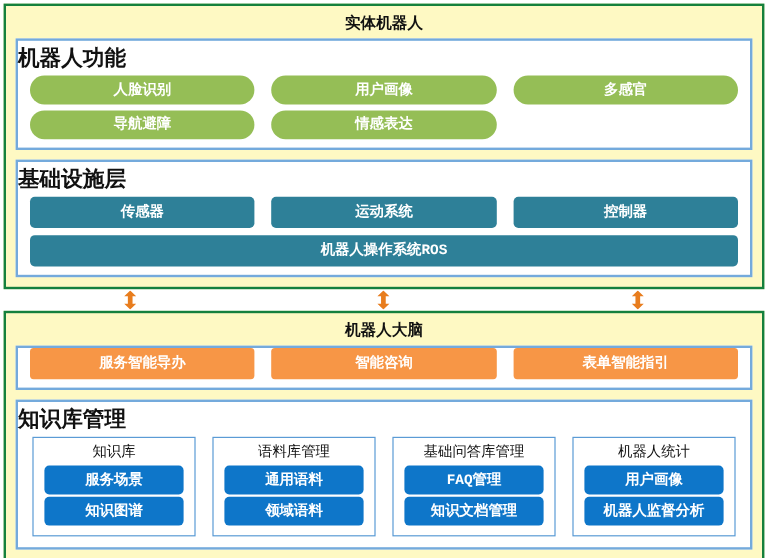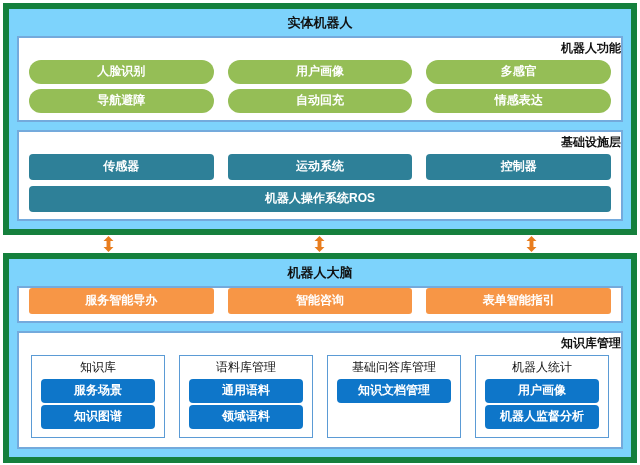--- a/index.html
+++ b/index.html
@@ -7,41 +7,42 @@
   body { font-family:"Liberation Sans", sans-serif; }
 
   .canvas {
     width:640px; height:465px;
     background:#ffffff;
     padding:3px;
     overflow:hidden;
   }
 
   .outer-box {
-    border:6px solid #15803d;
-    background:#7dd3fc;
+    border:2px solid #15803d;
+    background:#fef9c3;
+    font-family:Liberation Mono, monospace;
   }
 
   .section-title {
     text-align:center;
     font-size:13px;
     font-weight:bold;
     color:#111;
     padding:5px 0 4px;
   }
 
   .inner-box {
     border:2px solid #74aadc;
     margin:0 8px 8px;
     background:#ffffff;
   }
 
   .inner-title {
-    text-align:right;
-    font-size:12px;
+    text-align:left;
+    font-size:18px;
     font-weight:bold;
     color:#111;
     padding:2px 0 3px;
   }
   .inner-title.tight { padding:1px 0 2px; }
 
   .grid-3 {
     display:grid;
     grid-template-columns:repeat(3,1fr);
     column-gap:14px;
@@ -113,21 +114,20 @@
   <div class="outer-box">
     <div class="section-title">实体机器人</div>
 
     <div class="inner-box">
       <div class="inner-title">机器人功能</div>
       <div class="grid-3">
         <div class="btn btn-green">人脸识别</div>
         <div class="btn btn-green">用户画像</div>
         <div class="btn btn-green">多感官</div>
         <div class="btn btn-green">导航避障</div>
-        <div class="btn btn-green">自动回充</div>
         <div class="btn btn-green">情感表达</div>
       </div>
     </div>
 
     <div class="inner-box">
       <div class="inner-title">基础设施层</div>
       <div class="grid-3 wide-gap">
         <div class="btn btn-teal">传感器</div>
         <div class="btn btn-teal">运动系统</div>
         <div class="btn btn-teal">控制器</div>
@@ -176,20 +176,21 @@
         </div>
 
         <div class="group-box">
           <div class="group-title">语料库管理</div>
           <div class="btn btn-blue">通用语料</div>
           <div class="btn btn-blue">领域语料</div>
         </div>
 
         <div class="group-box">
           <div class="group-title">基础问答库管理</div>
+          <div class="btn btn-blue">FAQ管理</div>
           <div class="btn btn-blue">知识文档管理</div>
         </div>
 
         <div class="group-box">
           <div class="group-title">机器人统计</div>
           <div class="btn btn-blue">用户画像</div>
           <div class="btn btn-blue">机器人监督分析</div>
         </div>
 
       </div>

